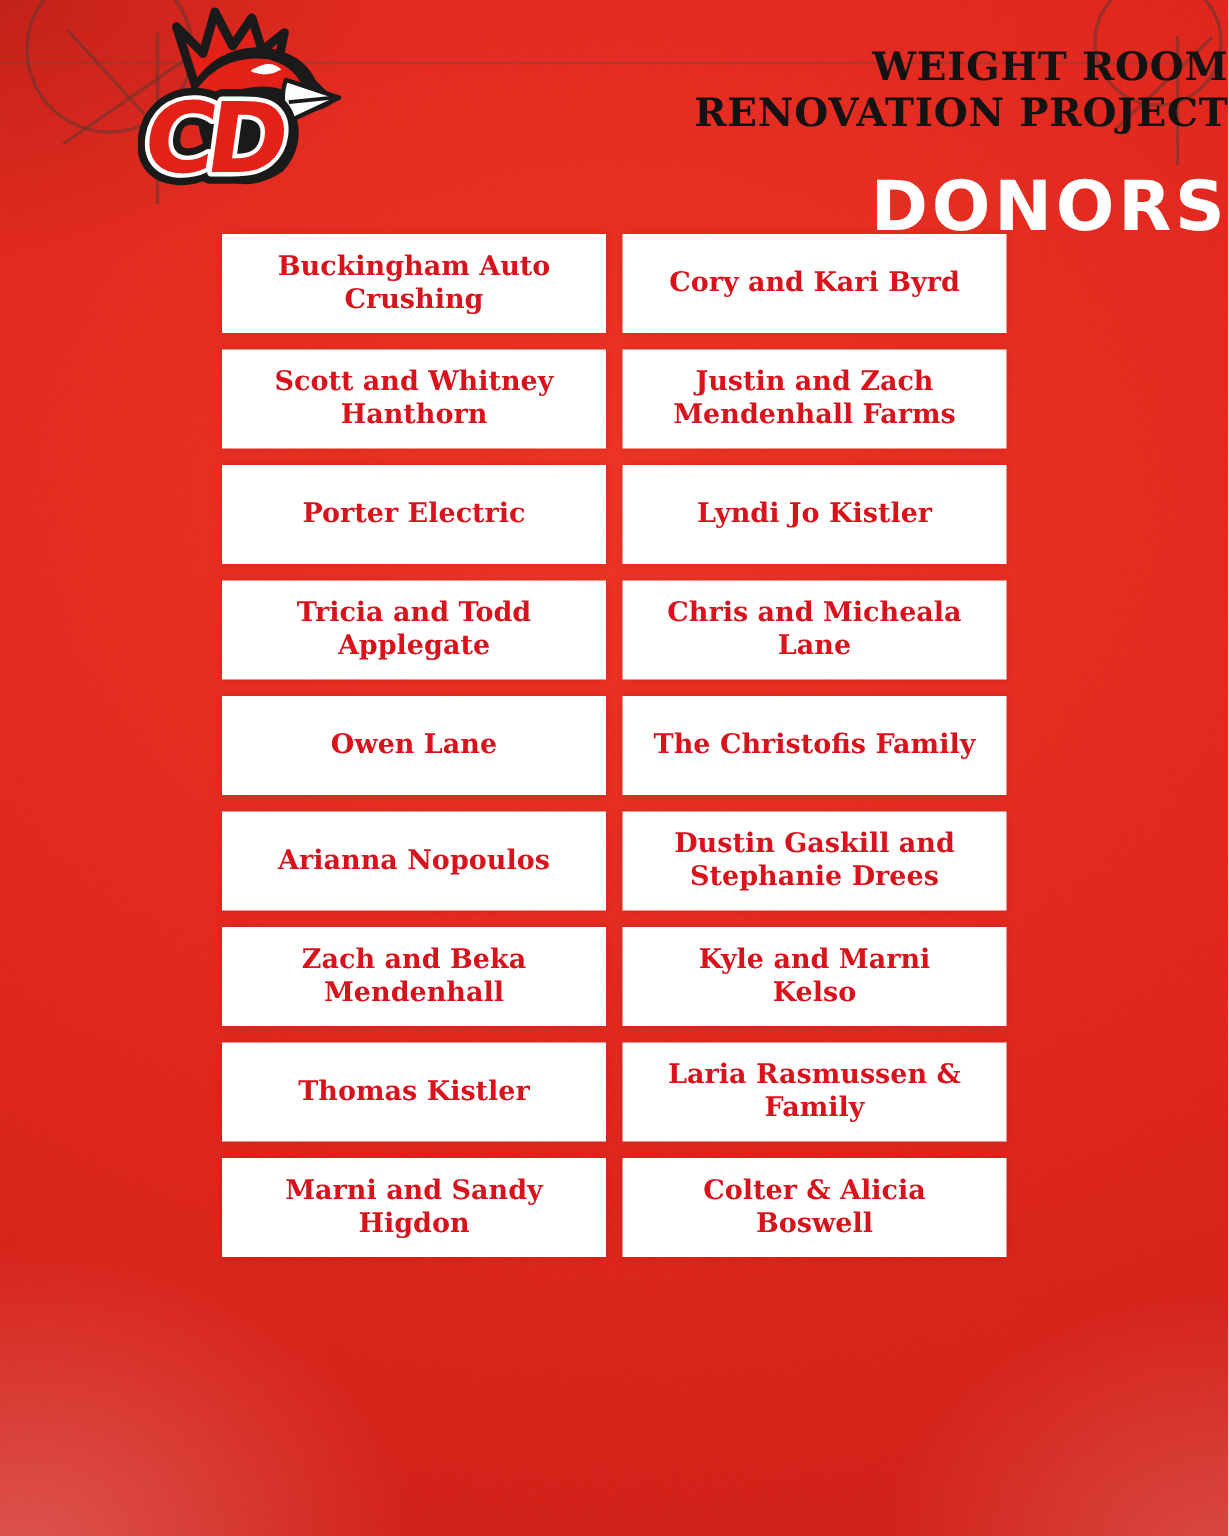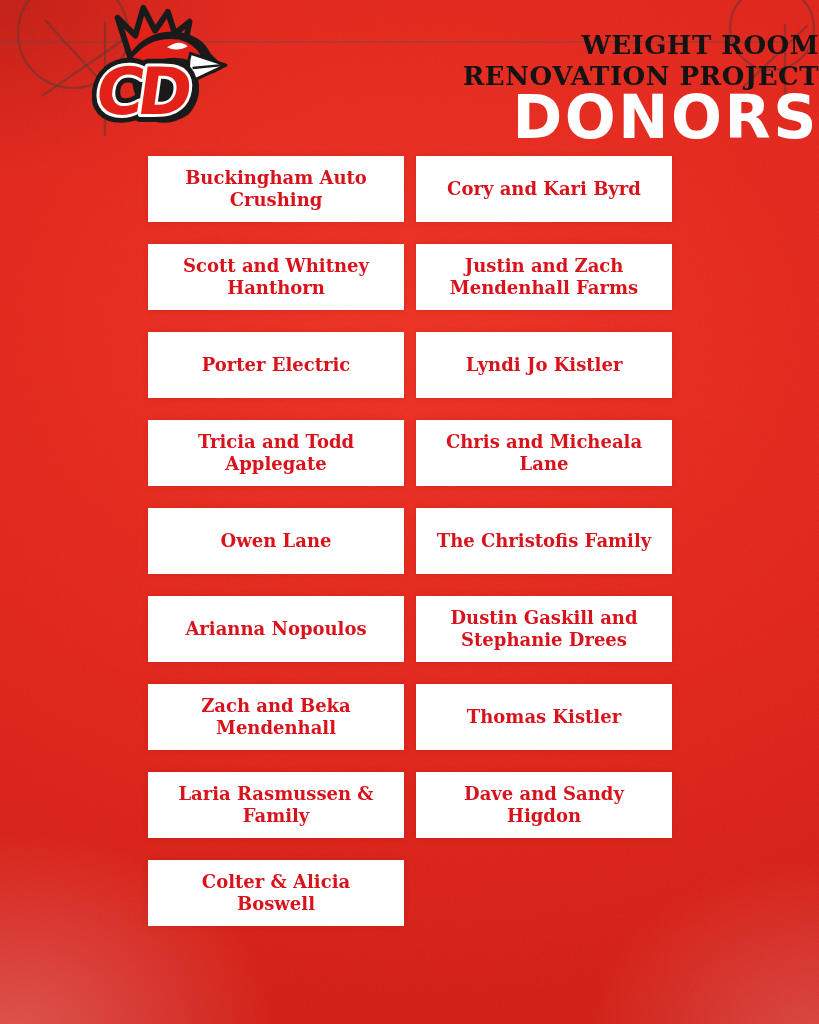--- a/index.html
+++ b/index.html
@@ -22,38 +22,39 @@
   .header{position:absolute;top:15px;left:0;width:100%;z-index:3;text-align:right;}
   .title{
     margin-top:15px;
     color:#131313;
     font-weight:700;
     font-size:26px;
     line-height:31px;
     letter-spacing:.5px;
   }
   .donors-heading{
-    margin-top:2px;
+    margin-top:22px;
     color:#ffffff;
     font-family:"DejaVu Sans","Liberation Sans",sans-serif;
     font-weight:bold;
-    font-size:60px;
+    font-size:46px;
     line-height:46px;
     letter-spacing:2.5px;
   }
   .logo{position:absolute;left:92px;top:3px;width:138px;height:140px;z-index:4;}
 
   .grid{
     position:absolute;z-index:3;
     left:148px;top:156px;
     width:524px;
     display:grid;
     grid-template-columns:256px 256px;
     column-gap:12px;
     row-gap:22px;
+    gap:11px;
   }
   .card{
     height:66px;
     background:#ffffff;
     display:flex;align-items:center;justify-content:center;
     box-shadow:0 0 6px rgba(120,10,10,.18);
   }
   .card span{
     display:block;
     text-align:center;
@@ -160,28 +161,32 @@
       </div>
       <div class="card">
         <span>Dustin Gaskill and
 Stephanie Drees</span>
       </div>
       <div class="card">
         <span>Zach and Beka
 Mendenhall</span>
       </div>
       <div class="card">
+        <span>Kyle and Marni
+Kelso</span>
+      </div>
+      <div class="card">
         <span>Thomas Kistler</span>
       </div>
       <div class="card">
         <span>Laria Rasmussen &amp;
 Family</span>
       </div>
       <div class="card">
-        <span>Dave and Sandy Higdon</span>
+        <span>Marni and Sandy Higdon</span>
       </div>
       <div class="card">
         <span>Colter &amp; Alicia
 Boswell</span>
       </div>
     </div>
 
 </div>
 
 </body></html>

